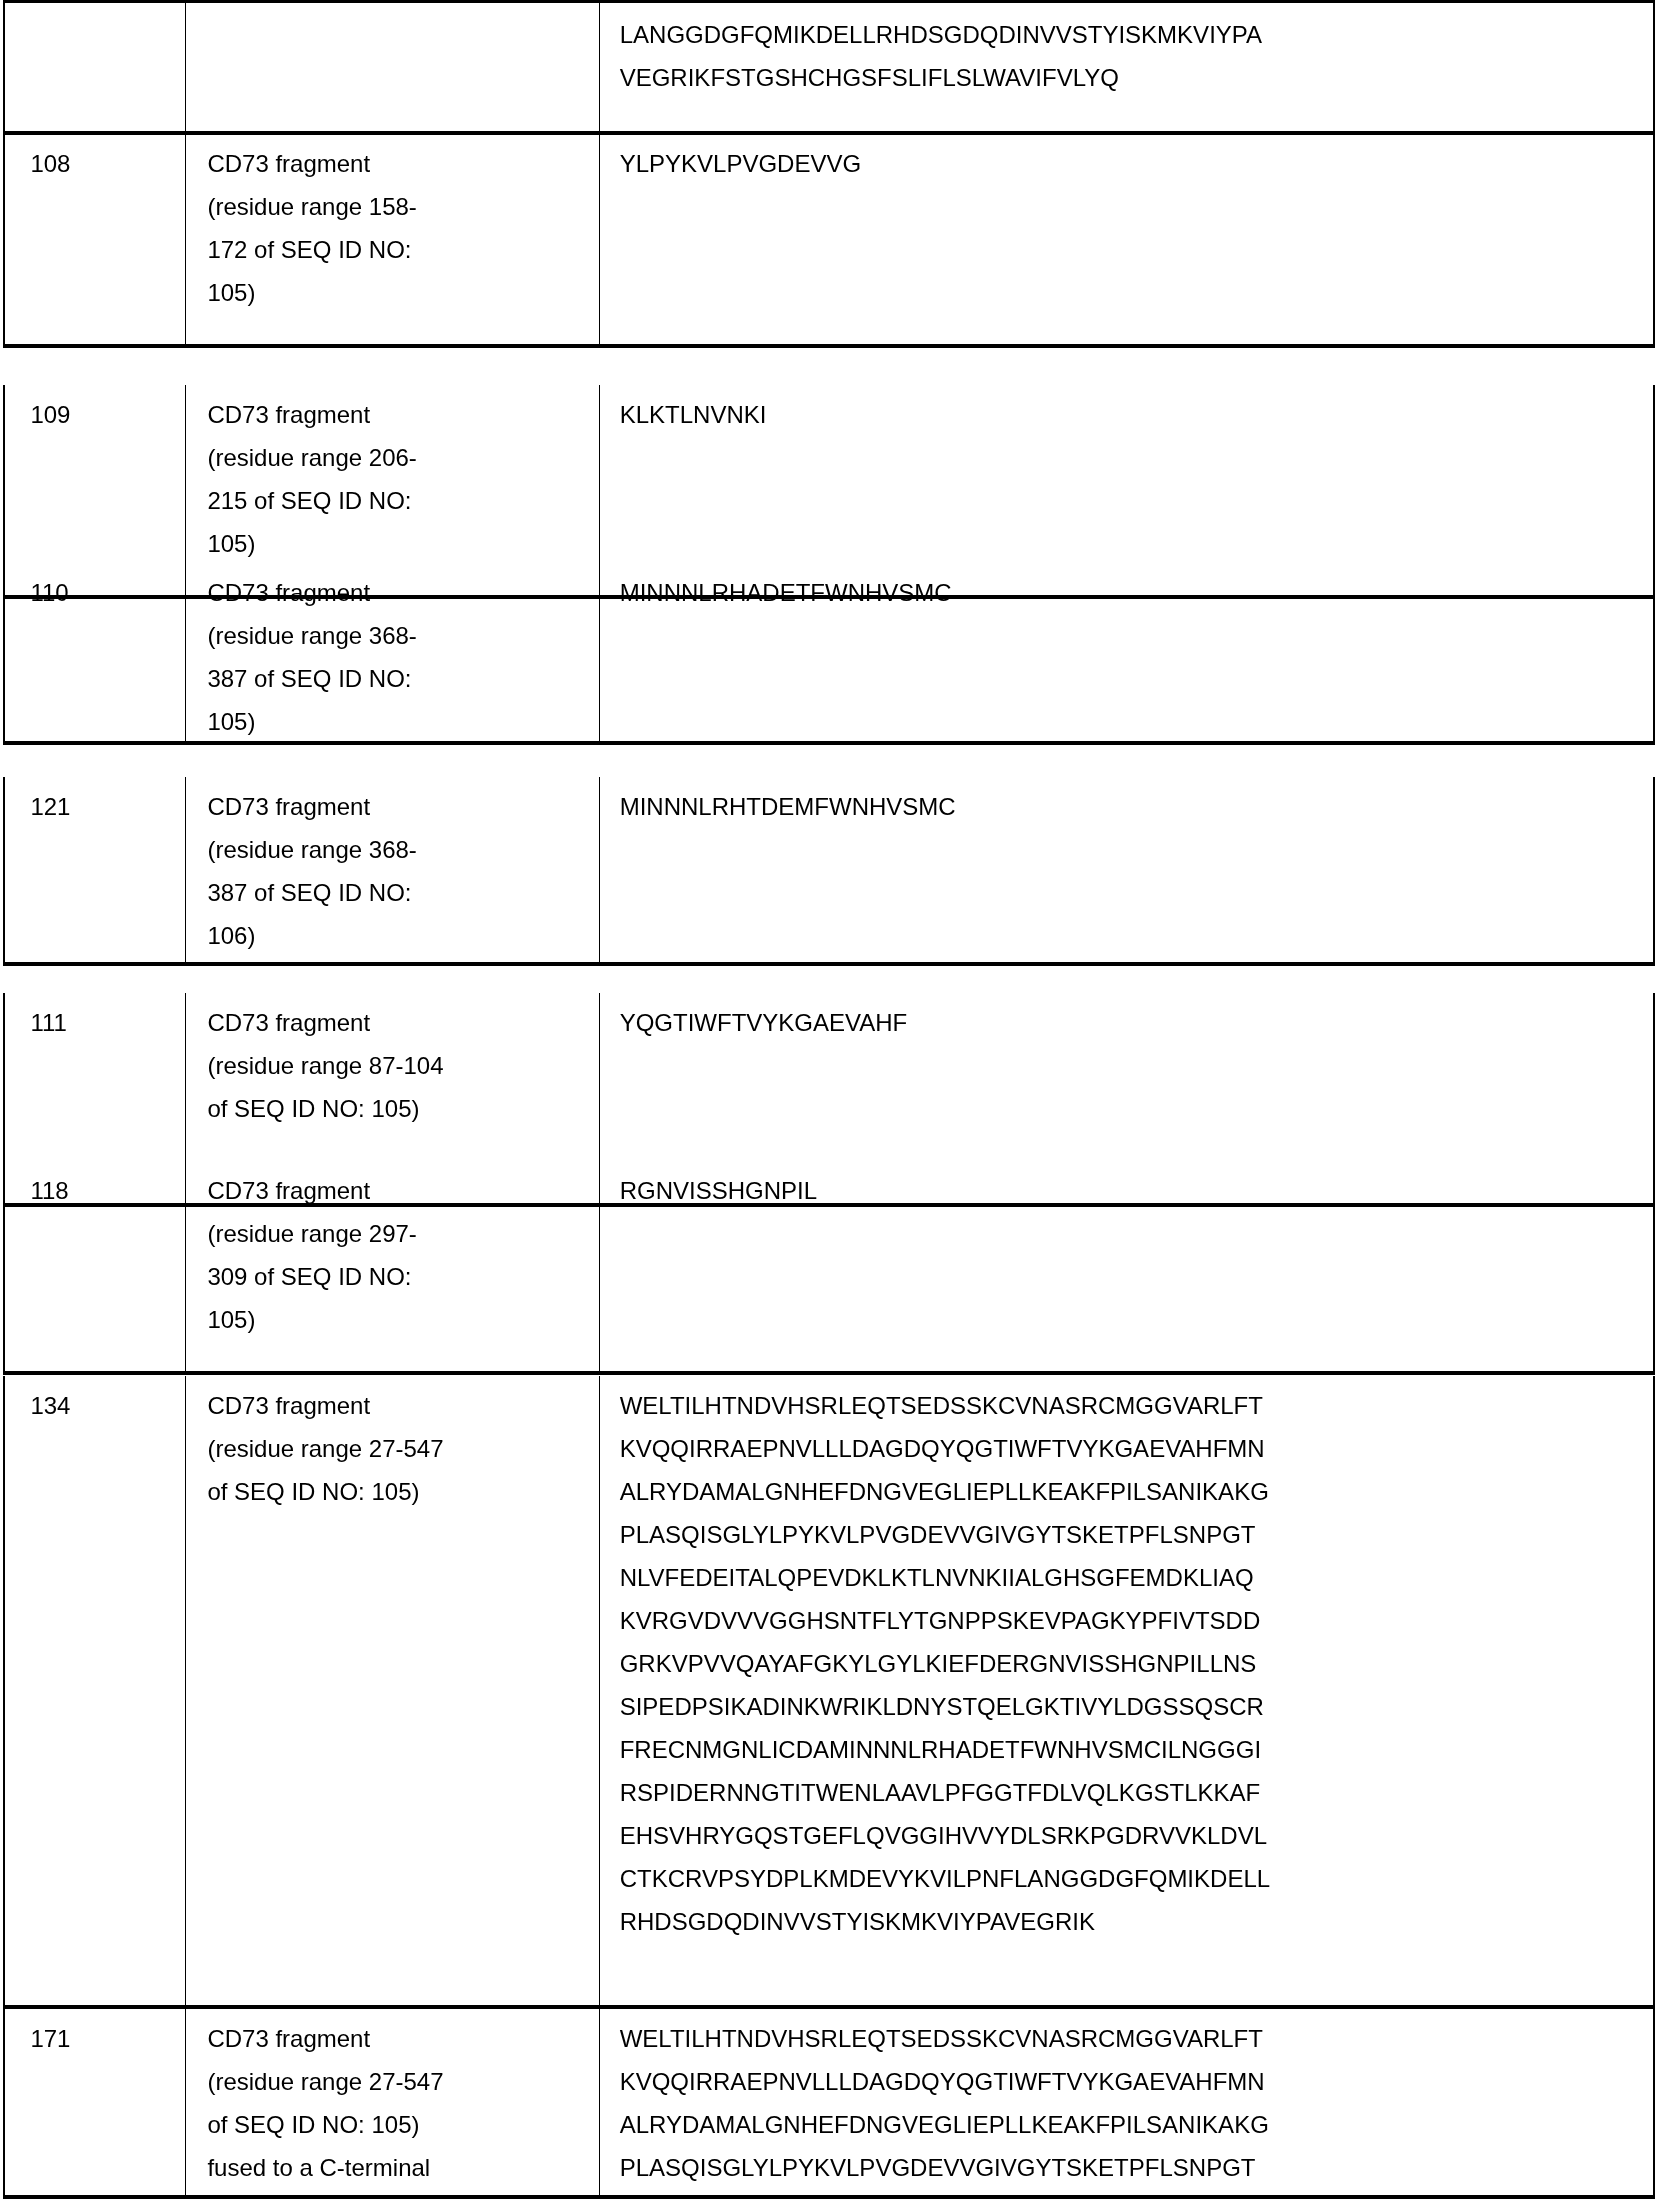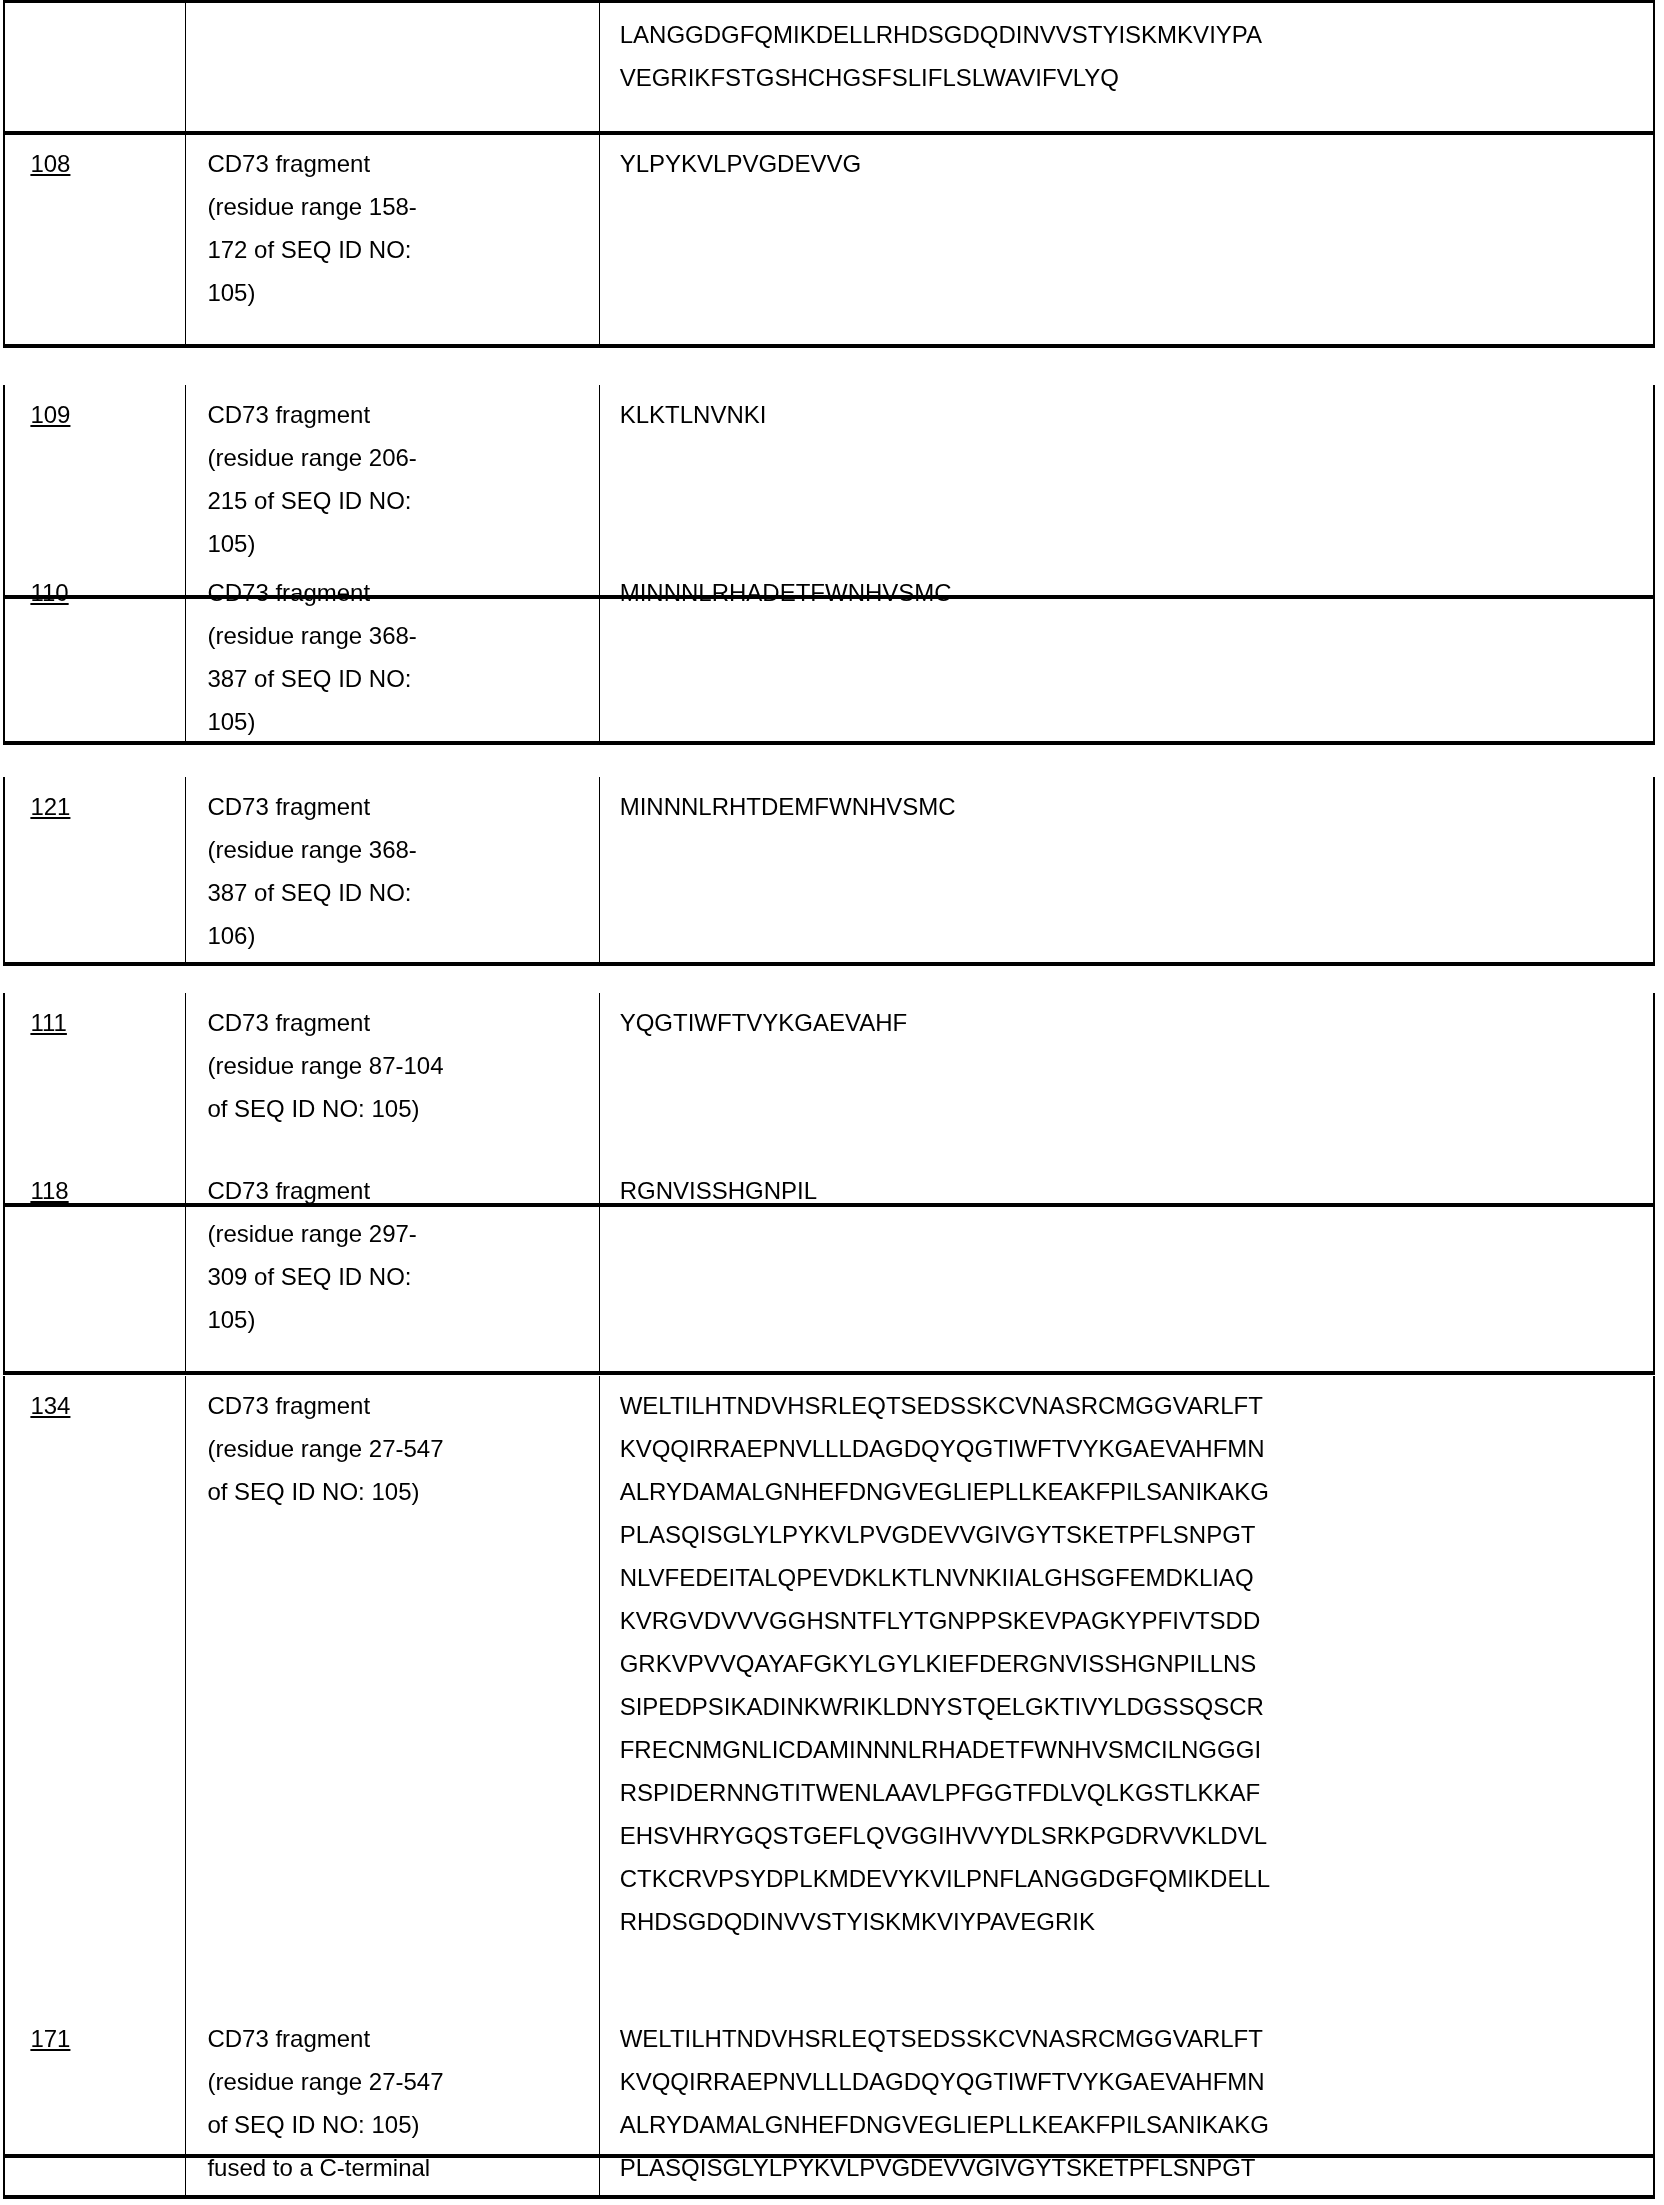--- a/index.html
+++ b/index.html
@@ -4,21 +4,21 @@
   <style>
     html, body { margin: 0; padding: 0; background: #ffffff; }
     body { width: 1664px; height: 2205px; position: relative; overflow: hidden;
            font-family: "Liberation Sans", sans-serif; color: #000; }
     .tbl { position: absolute; left: 3.4px; top: 0; width: 1652px; }
     .row { position: absolute; left: 0; width: 1652px; box-sizing: border-box;
            border-left: 2.5px solid #000; border-right: 2.5px solid #000; }
     .row.thick-bottom { border-bottom: 4.2px solid #000; }
     .cell { position: absolute; top: 0; bottom: 0; box-sizing: border-box;
             font-size: 24px; line-height: 43px; padding-top: 8.4px; }
-    .c1 { left: 0; width: 180px; padding-left: 25px; text-decoration: underline; }
+    .c1 { left: 0; width: 180px; padding-left: 25px; }
     .c2 { left: 180px; width: 414px; padding-left: 21px; border-left: 1.7px solid #000; }
     .c3 { left: 594px; right: 0; padding-left: 19.3px; border-left: 1.7px solid #000; }
     .line { display: block; white-space: nowrap; }
     .first .cell { padding-top: 10px; }
   </style>
 </head>
 <body>
 
 <div class="tbl">
 
@@ -117,21 +117,21 @@
       <span class="line">CD73 fragment</span>
       <span class="line">(residue range 297-</span>
       <span class="line">309 of SEQ ID NO:</span>
       <span class="line">105)</span>
     </div>
     <div class="cell c3">
       <span class="line">RGNVISSHGNPIL</span>
     </div>
   </div>
 
-  <div class="row thick-bottom" style="top:1376px;height:782px;">
+  <div class="row thick-bottom" style="top:1376px;height:633px;">
     <div class="cell c1">
         <span class="line">134</span>
       </div>
     <div class="cell c2">
       <span class="line">CD73 fragment</span>
       <span class="line">(residue range 27-547</span>
       <span class="line">of SEQ ID NO: 105)</span>
     </div>
     <div class="cell c3">
       <span class="line">WELTILHTNDVHSRLEQTSEDSSKCVNASRCMGGVARLFT</span>

